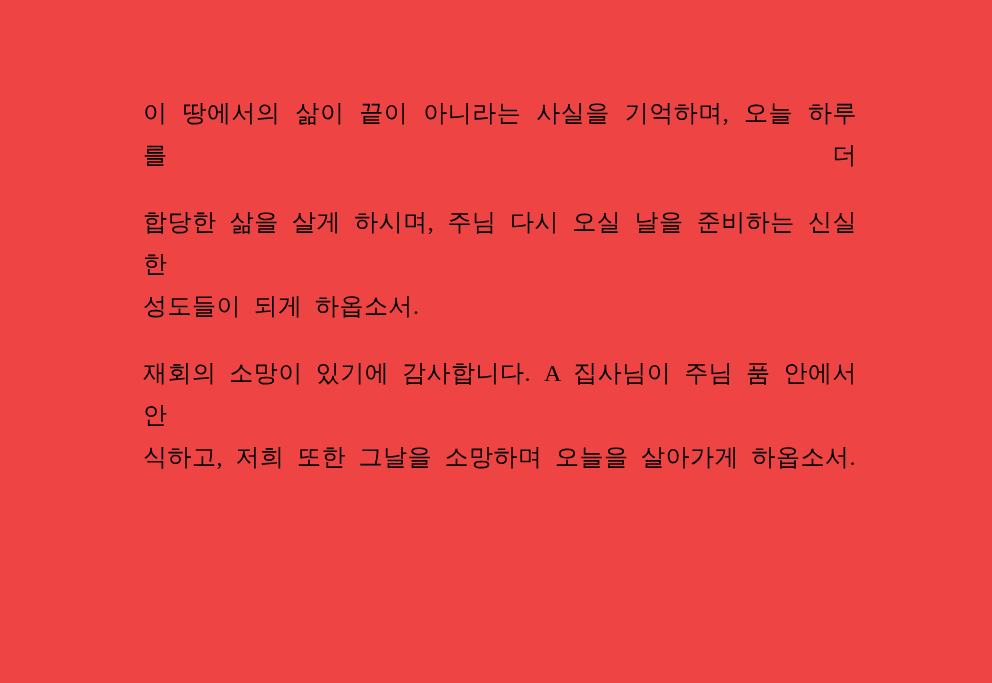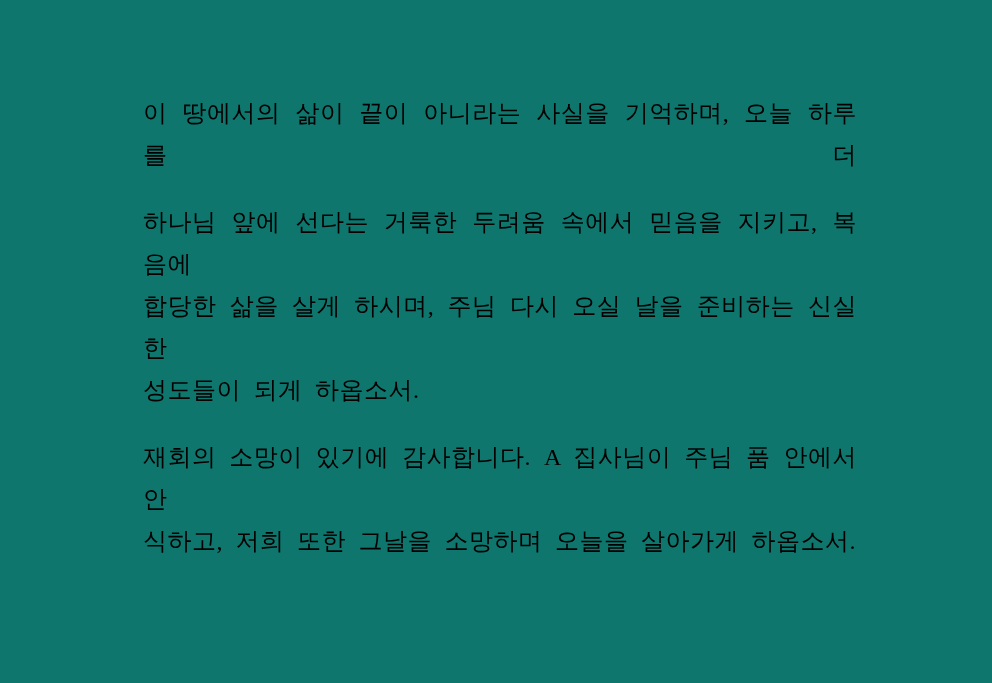--- a/index.html
+++ b/index.html
@@ -15,21 +15,21 @@
     color: #000000;
     font-family: "Liberation Serif", "DejaVu Serif", serif;
   }
 
   
   .document-page {
     box-sizing: border-box;
     width: 992px;
     height: 683px;
     padding: 92px 135px 0 143px;
-    background: #0f766e;
+    background: #ef4444;
   }
 
   .paragraph {
     font-size: 24px;
     line-height: 42px;
     margin: 0 0 25px 0;
     word-spacing: 6px;
     letter-spacing: 0.5px;
   }
 
@@ -48,21 +48,20 @@
 </head>
 <body>
 
 <div class="document-page">
 
   <p class="paragraph">
     <span class="text-line" style="display:block">이 땅에서의 삶이 끝이 아니라는 사실을 기억하며, 오늘 하루를 더</span>
   </p>
 
   <p class="paragraph">
-    <span class="text-line" style="display:block">하나님 앞에 선다는 거룩한 두려움 속에서 믿음을 지키고, 복음에</span>
     <span class="text-line" style="display:block">합당한 삶을 살게 하시며, 주님 다시 오실 날을 준비하는 신실한</span>
     <span class="text-line last-line" style="display:block">성도들이 되게 하옵소서.</span>
   </p>
 
   <p class="paragraph">
     <span class="text-line" style="display:block">재회의 소망이 있기에 감사합니다. A 집사님이 주님 품 안에서 안</span>
     <span class="text-line last-line" style="display:block">식하고, 저희 또한 그날을 소망하며 오늘을 살아가게 하옵소서.</span>
   </p>
 
 </div>

